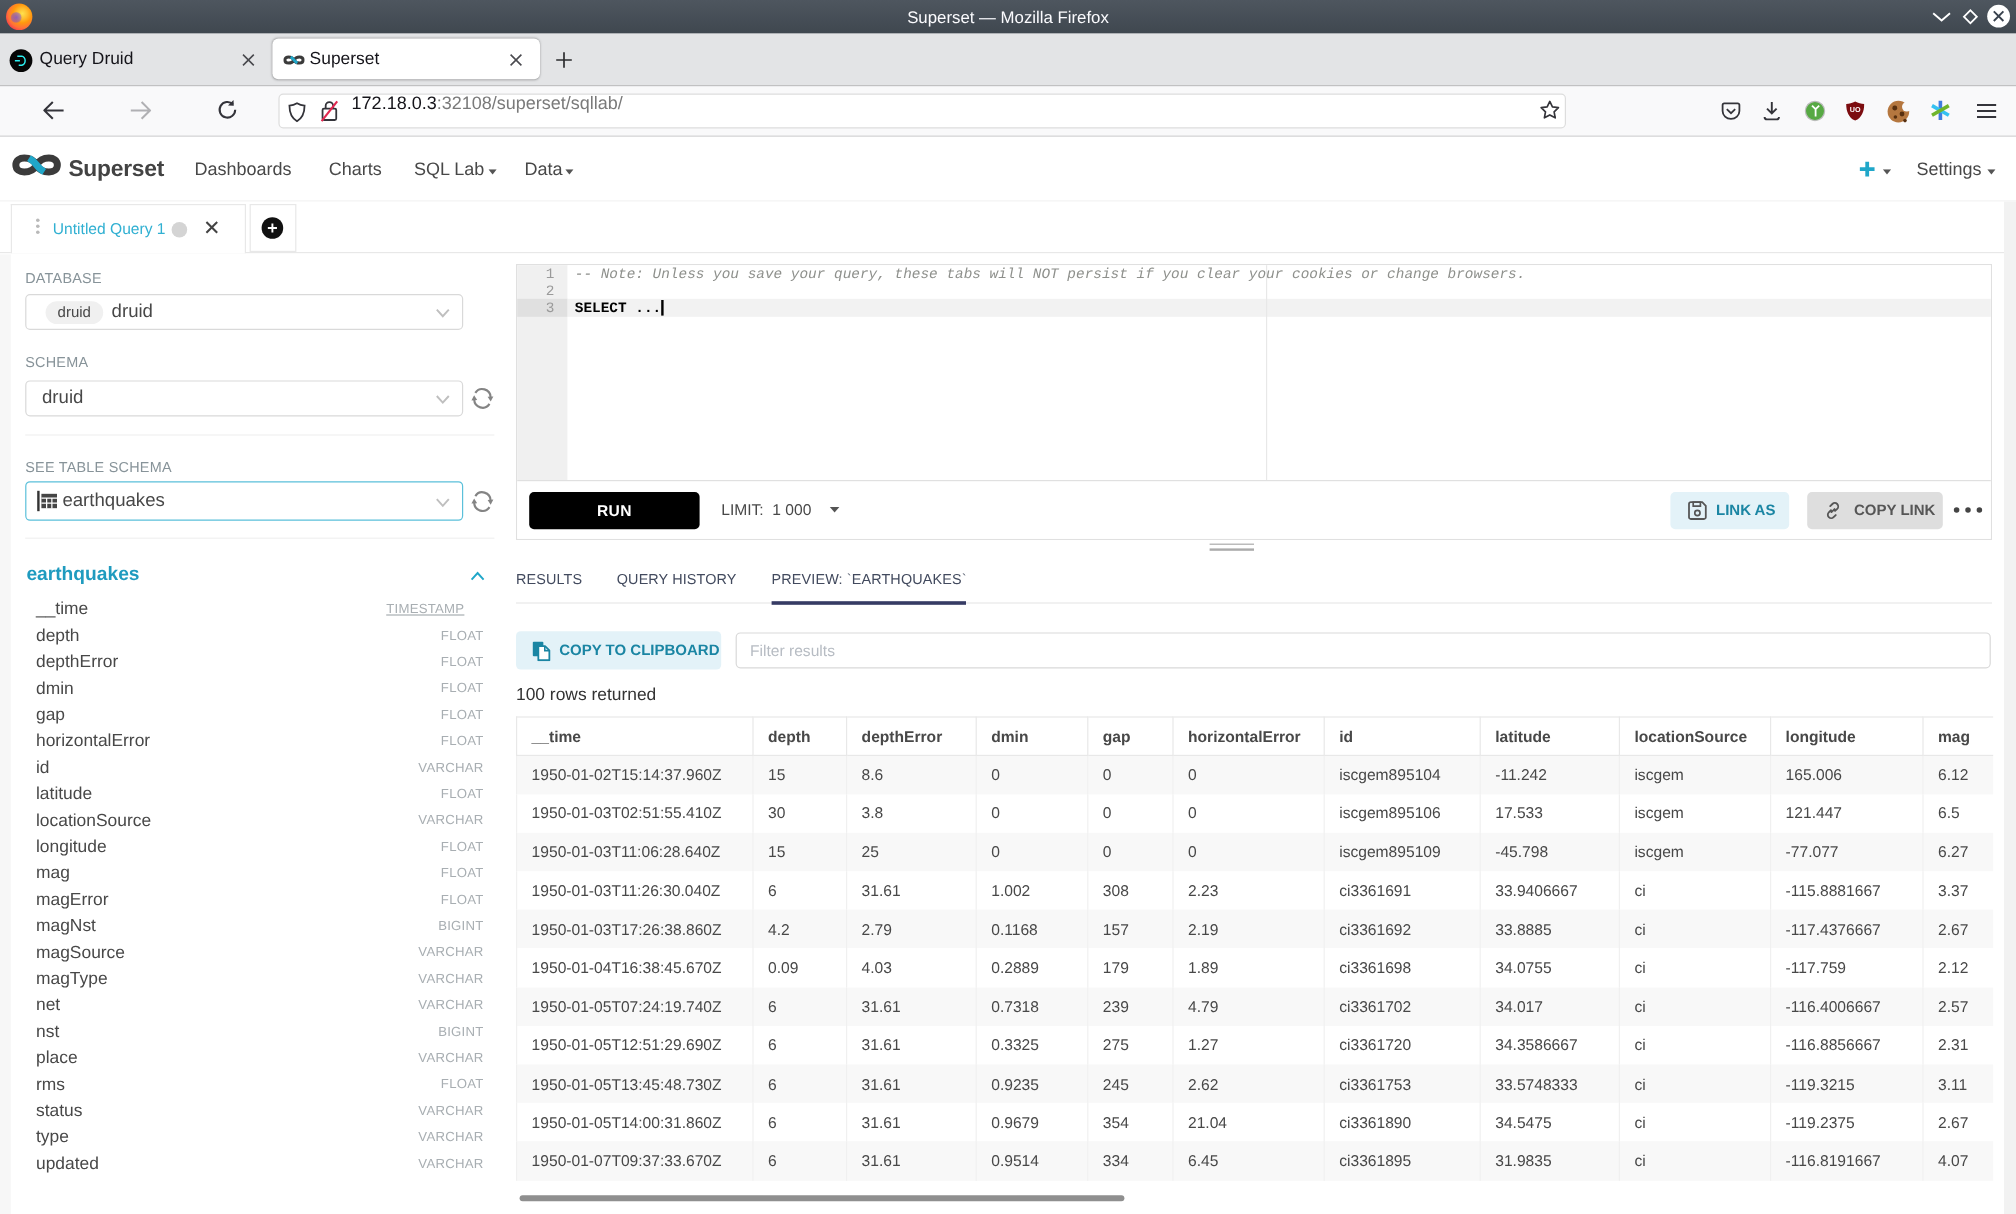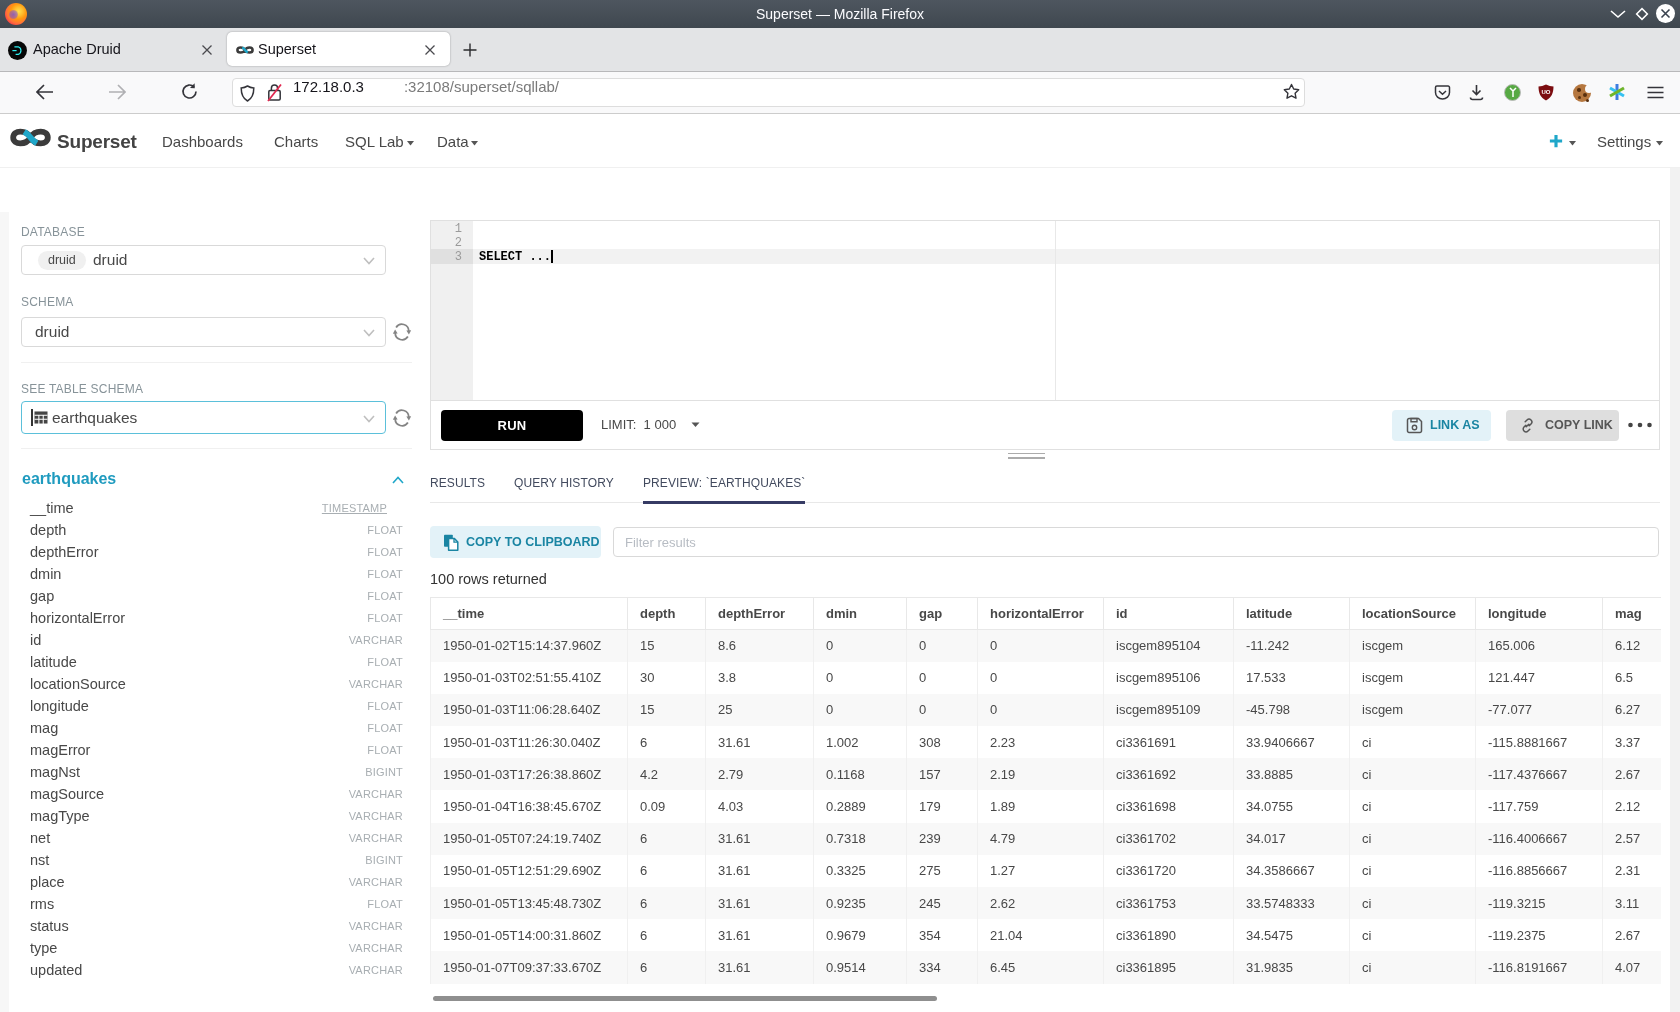--- a/index.html
+++ b/index.html
@@ -81,21 +81,21 @@
   </div>
 
   <div id="tabbar" class="abs">
     <div id="activetab" class="abs"></div>
 
     <div class="abs" style="left:8px;top:13px;width:19px;height:19px;border-radius:50%;background:#060606;"></div>
     <svg class="abs" style="left:11px;top:16px" width="13" height="13" viewBox="0 0 13 13">
       <path d="M3.4 2.8 h3.8 a4 4 0 0 1 0 7.6 h-2.6" stroke="#2ceef0" stroke-width="1.2" fill="none"></path>
       <path d="M1.4 6.6 h4.2" stroke="#2ceef0" stroke-width="1.2"></path>
     </svg>
-    <div class="abs tabtext" style="left:33px;top:13px;">Apache Druid</div>
+    <div class="abs tabtext" style="left:33px;top:13px;">Query Druid</div>
     <svg class="abs" style="left:201px;top:16px" width="12" height="12" viewBox="0 0 12 12">
         <path d="M1.5 1.5 L10.5 10.5 M10.5 1.5 L1.5 10.5" stroke="#4a4a4f" stroke-width="1.3"></path>
       </svg>
 
     <svg class="abs" style="left:236px;top:17px" width="18" height="10" viewBox="0 0 41 20.6">
       <path d="M20.5 10.3 C16.2 2.5 3.2 2.5 3.2 10.3 C3.2 18.1 16.2 18.1 20.5 10.3 C24.8 2.5 37.8 2.5 37.8 10.3 C37.8 18.1 24.8 18.1 20.5 10.3" stroke="#3b3b3b" stroke-width="5.8" fill="none"></path>
       <path d="M14.2 4.6 C17.2 6.5 19.2 8.4 20.5 10.3 C21.8 12.2 23.8 14.1 26.8 16" stroke="#20a7c9" stroke-width="5.8" fill="none"></path>
     </svg>
     <div class="abs tabtext" style="left:258px;top:13px;">Superset</div>
     <svg class="abs" style="left:424px;top:16px" width="12" height="12" viewBox="0 0 12 12">
@@ -120,21 +120,21 @@
       </svg>
     <div id="urlfield" class="abs"></div>
     <svg class="abs" style="left:240px;top:13px" width="15" height="17" viewBox="0 0 15 17">
         <path d="M7.5 1 C9.5 2.2 11.5 2.8 13.8 3 C13.8 9 12 13.5 7.5 16 C3 13.5 1.2 9 1.2 3 C3.5 2.8 5.5 2.2 7.5 1 Z" stroke="#34343a" stroke-width="1.5" fill="none"></path>
       </svg>
     <svg class="abs" style="left:267px;top:11px" width="15" height="19" viewBox="0 0 15 19">
         <rect x="1.8" y="7.5" width="11.4" height="9.5" rx="1.2" stroke="#34343a" stroke-width="1.5" fill="none"></rect>
         <path d="M4.4 7.5 V5.2 a3.1 3.1 0 0 1 6.2 0 v2.3" stroke="#34343a" stroke-width="1.5" fill="none"></path>
         <path d="M1 18 L14 1.5" stroke="#e22850" stroke-width="1.8"></path>
       </svg>
-    <div class="abs urltext" style="left:293px;color:#15141a;">172.18.0.3<span style="color:#7a7a7a;margin-left:40px;">:32108/superset/sqllab/</span></div>
+    <div class="abs urltext" style="left:293px;color:#15141a;">172.18.0.3<span style="color:#7a7a7a;">:32108/superset/sqllab/</span></div>
     <svg class="abs" style="left:1283px;top:11px" width="17" height="17" viewBox="0 0 17 17">
         <path d="M8.5 1.5 L10.7 6 L15.7 6.7 L12.1 10.2 L13 15.2 L8.5 12.8 L4 15.2 L4.9 10.2 L1.3 6.7 L6.3 6 Z" stroke="#34343a" stroke-width="1.4" fill="none" stroke-linejoin="round"></path>
       </svg>
 
     <svg class="abs" style="left:1434px;top:13px" width="17" height="16" viewBox="0 0 17 16">
         <path d="M1.5 2.5 a1.4 1.4 0 0 1 1.4-1.4 h11.2 a1.4 1.4 0 0 1 1.4 1.4 v5 a7 6.6 0 0 1 -14 0 Z" stroke="#34343a" stroke-width="1.5" fill="none"></path>
         <path d="M5 6 L8.5 9.3 L12 6" stroke="#34343a" stroke-width="1.5" fill="none"></path>
       </svg>
     <svg class="abs" style="left:1469px;top:12px" width="15" height="17" viewBox="0 0 15 17">
         <path d="M7.5 1 V10 M3.5 6.5 L7.5 10.5 L11.5 6.5" stroke="#34343a" stroke-width="1.6" fill="none"></path>
@@ -185,20 +185,39 @@
       </svg>
     <svg class="abs" style="left:1569px;top:27px" width="7" height="4.5" viewBox="0 0 8 5">
         <path d="M0 0 L4 5 L8 0 Z" fill="#555"></path>
       </svg>
     <div class="abs" style="left:1597px;top:19px;font-size:15px;color:#484848;">Settings</div>
     <svg class="abs" style="left:1656px;top:27px" width="7" height="4.5" viewBox="0 0 8 5">
         <path d="M0 0 L4 5 L8 0 Z" fill="#555"></path>
       </svg>
   </div>
 
+  <div id="qtabrow" class="abs">
+    <div class="bborder abs"></div>
+    <div id="qtab" class="abs"></div>
+    <div id="plustab" class="abs"></div>
+    <div class="abs" style="left:30px;top:14px;color:#bbb;font-size:13px;letter-spacing:0;line-height:5px;">
+      <div style="width:3px;height:3px;border-radius:50%;background:#b9b9b9;margin-bottom:2px;"></div>
+      <div style="width:3px;height:3px;border-radius:50%;background:#b9b9b9;margin-bottom:2px;"></div>
+      <div style="width:3px;height:3px;border-radius:50%;background:#b9b9b9;"></div>
+    </div>
+    <div class="abs" style="left:44px;top:14.5px;font-size:13px;color:#31b0d2;">Untitled Query 1</div>
+    <div class="abs" style="left:143px;top:16.5px;width:13px;height:13px;border-radius:50%;background:#d4d4d4;"></div>
+    <svg class="abs" style="left:171px;top:16px" width="11" height="11" viewBox="0 0 11 11">
+        <path d="M1 1 L10 10 M10 1 L1 10" stroke="#434343" stroke-width="1.7"></path>
+      </svg>
+    <div class="abs" style="left:218px;top:13px;width:18px;height:18px;border-radius:50%;background:#111;"></div>
+    <svg class="abs" style="left:222px;top:17px" width="10" height="10" viewBox="0 0 10 10">
+        <path d="M5 1.2 V8.8 M1.2 5 H8.8" stroke="#fff" stroke-width="1.6"></path>
+      </svg>
+  </div>
 
   <div class="abs" style="left:0;top:212px;width:9px;height:800px;background:#f7f7f7;"></div>
   <div class="abs label" style="left:21px;top:225px;">DATABASE</div>
   <div class="abs selbox" style="top:245px;">
     <div class="abs" style="left:16px;top:5px;height:19px;background:#f0f0f0;border-radius:10px;padding:0 10px;font-size:12.5px;color:#484848;line-height:19px;">druid</div>
     <div class="abs" style="left:71px;top:5px;font-size:15.5px;color:#484848;">druid</div>
     <svg class="abs" style="left:341px;top:11px" width="12" height="8" viewBox="0 0 12 8">
         <path d="M1 1 L6 6.5 L11 1" stroke="#bfbfbf" stroke-width="1.6" fill="none"></path>
       </svg>
   </div>
@@ -269,20 +288,21 @@
 
   <div id="editor" class="abs">
     <div id="gutter" class="abs"></div>
     <div class="abs" style="left:42px;top:0;width:1186px;height:179px;background:#fff;"></div>
     <div class="abs" style="left:0;top:28px;width:42px;height:15px;background:#e0e0e0;"></div>
     <div class="abs" style="left:42px;top:28px;width:1186px;height:15px;background:#f2f2f2;"></div>
     <div class="abs" style="left:624px;top:0;width:1px;height:179px;background:#e8e8e8;"></div>
     <div class="abs lnum" style="top:1px;">1</div>
     <div class="abs lnum" style="top:15px;">2</div>
     <div class="abs lnum" style="top:29px;">3</div>
+    <div class="abs codeline" style="left:48px;top:1px;color:#8e908c;font-style:italic;">-- Note: Unless you save your query, these tabs will NOT persist if you clear your cookies or change browsers.</div>
     <div class="abs codeline" style="left:48px;top:29px;color:#000;font-weight:bold;">SELECT ...</div>
     <div class="abs" style="left:120px;top:29px;width:1.5px;height:13px;background:#000;"></div>
     <div id="edtoolbar" class="abs">
       <div id="runbtn" class="abs">RUN</div>
       <div class="abs" style="left:170px;top:16px;font-size:13px;color:#484848;">LIMIT:&nbsp; 1 000</div>
       <svg class="abs" style="left:260px;top:21px" width="9" height="6" viewBox="0 0 9 6">
           <path d="M0.5 0.5 L4.5 5 L8.5 0.5 Z" fill="#555"></path>
         </svg>
       <div class="abs" style="left:961px;top:9px;width:99px;height:31px;background:#e3f2f8;border-radius:4px;"></div>
       <svg class="abs" style="left:975px;top:16px" width="17" height="17" viewBox="0 0 17 17">

